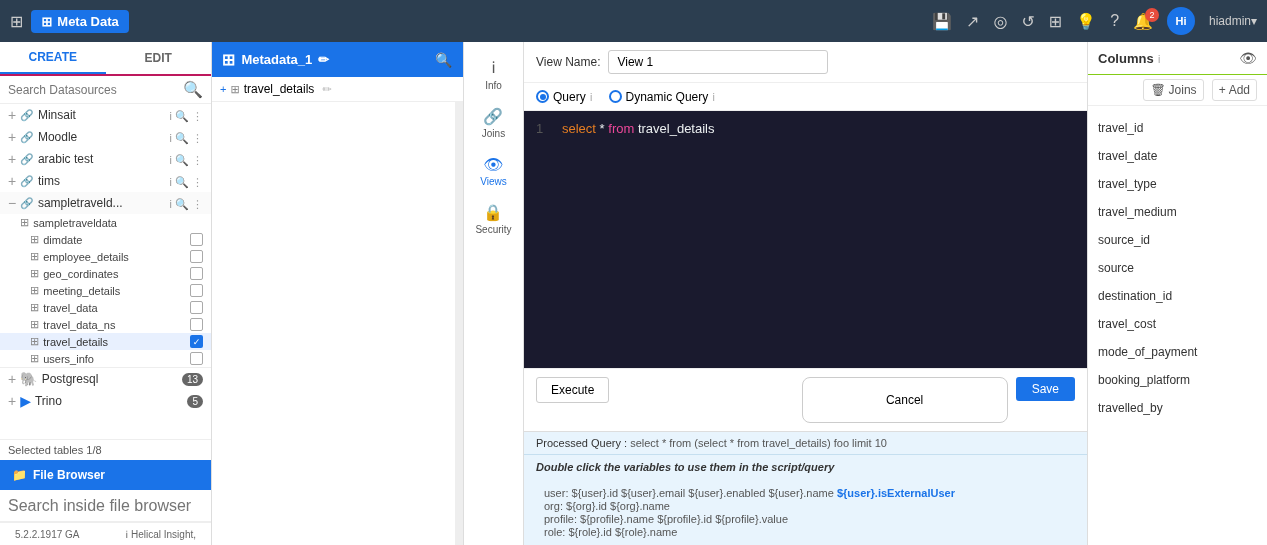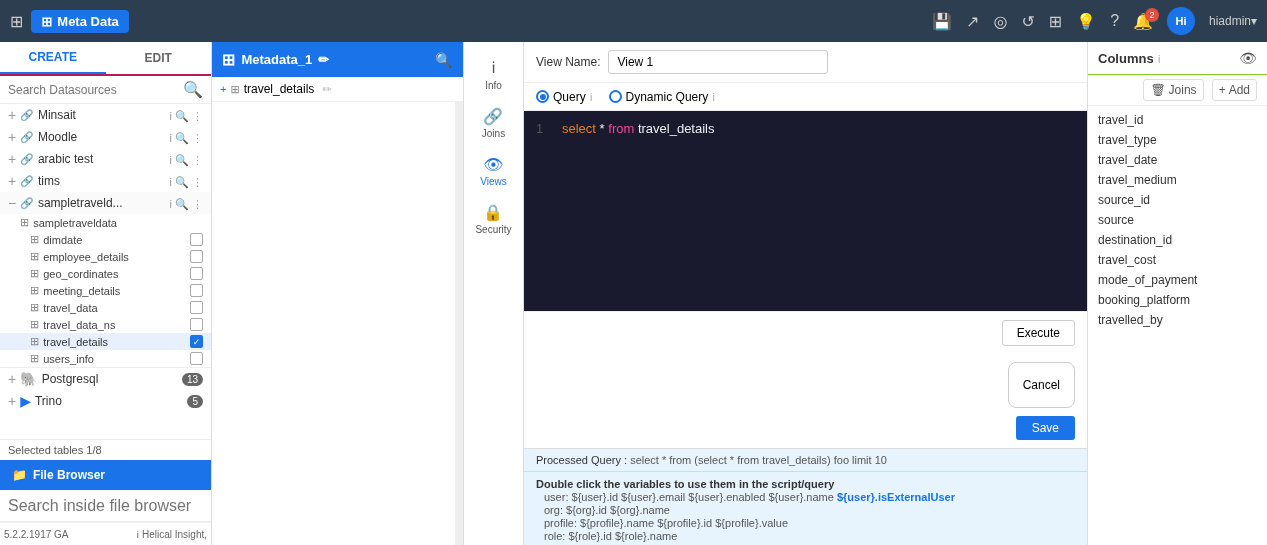--- a/index.html
+++ b/index.html
@@ -86,21 +86,21 @@
     .selected-tables-bar { padding: 4px 8px; font-size: 11px; color: #555; border-top: 1px solid #eee; }
 
     .file-browser-btn {
       background: #1a73e8; color: white; padding: 8px 12px; display: flex; align-items: center;
       gap: 6px; font-size: 12px; font-weight: bold; cursor: pointer;
     }
 
     .search-file-browser { display: flex; align-items: center; padding: 6px 8px; gap: 4px; border-bottom: 1px solid #eee; }
     .search-file-browser input { border: none; outline: none; font-size: 16px; flex: 1; color: #666; }
 
-    .version-bar { display: flex; align-items: center; justify-content: space-between; padding: 4px 4px; font-size: 10px; color: #666; border-top: 1px solid #eee; }
+    .version-bar { display: flex; align-items: center; justify-content: space-between; padding: 4px 15px; font-size: 10px; color: #666; border-top: 1px solid #eee; }
 
     
     .middle-panel { width: 252px; background: white; border-right: 1px solid #ddd; display: flex; flex-direction: column; }
     .middle-header { background: #1a73e8; color: white; display: flex; align-items: center; padding: 8px 10px; gap: 6px; font-size: 13px; font-weight: bold; }
     .middle-header-icons { display: flex; gap: 8px; margin-left: auto; color: white; font-size: 14px; cursor: pointer; }
     .middle-subheader { display: flex; align-items: center; padding: 5px 8px; gap: 4px; font-size: 12px; border-bottom: 1px solid #eee; }
 
     
     .icon-panel { width: 60px; background: white; border-right: 1px solid #ddd; display: flex; flex-direction: column; align-items: center; padding-top: 8px; gap: 4px; }
     .icon-panel-item { display: flex; flex-direction: column; align-items: center; padding: 6px 4px; cursor: pointer; font-size: 10px; color: #555; gap: 2px; border-radius: 4px; width: 52px; text-align: center; }
@@ -119,36 +119,36 @@
     .radio-circle.filled::after { content: ''; width: 6px; height: 6px; background: #1a73e8; border-radius: 50%; display: block; }
     .info-icon { color: #aaa; font-size: 11px; }
 
     .code-editor { flex: 1; background: #1a1a2e; color: #fff; padding: 10px 12px; font-family: monospace; font-size: 13px; min-height: 200px; overflow: auto; }
     .code-line { display: flex; gap: 10px; }
     .line-num { color: #555; min-width: 16px; }
     .kw-select { color: #e67e22; }
     .kw-from { color: #ec4899; }
     .kw-table { color: #ecf0f1; }
 
-    .action-bar { display: flex; align-items: flex-end; padding: 8px 12px; gap: 8px; background: white; border-top: 1px solid #eee; flex-direction: column; }
+    .action-bar { display: flex; align-items: flex-start; padding: 8px 12px; gap: 8px; background: white; border-top: 1px solid #eee; }
     .btn-execute { background: white; border: 1px solid #ccc; padding: 5px 14px; font-size: 12px; border-radius: 3px; cursor: pointer; }
     .btn-cancel { background: white; border: 1px solid #ccc; padding: 15px 14px; font-size: 12px; border-radius: 8px; cursor: pointer; flex: 1; margin-left: auto; }
     .btn-save { background: #1a73e8; color: white; border: none; padding: 5px 16px; font-size: 12px; border-radius: 3px; cursor: pointer; }
 
     .processed-query { background: #e8f4fd; padding: 5px 12px; font-size: 11px; color: #333; border-top: 1px solid #ddd; }
     .variables-hint { background: #e8f4fd; padding: 6px 12px; font-size: 11px; color: #333; border-top: 1px solid #c5dff0; }
-    .variables-hint .hint-title { font-weight: bold; margin-bottom: 1px; }
+    .variables-hint .hint-title { font-weight: bold; margin-bottom: 14px; font-style: italic; }
     .var-line { margin: 1px 0; color: #555; padding-left: 8px; }
     .var-highlight { color: #1a73e8; font-weight: bold; }
 
     
     .columns-panel { width: 180px; background: white; border-left: 1px solid #ddd; display: flex; flex-direction: column; overflow: hidden; }
     .col-action-btn { display: flex; align-items: center; gap: 3px; font-size: 12px; color: #555; cursor: pointer; padding: 3px 6px; border: 1px solid #ddd; border-radius: 3px; background: white; }
     .col-list { flex: 1; overflow-y: auto; padding: 4px 0; }
-    .col-item { padding: 3px 10px; font-size: 12px; color: #333; cursor: default; }
+    .col-item { padding: 3px 10px; font-size: 12px; color: #333; cursor: default; margin-top: 8px; }
     .eye-icon-right { font-size: 14px; color: #555; cursor: pointer; }
   </style>
 </head>
 <body>
 
 <div class="topbar">
   <div class="topbar-left">
     <span class="topbar-icon">⊞</span>
     <div class="topbar-brand">
       <span>⊞</span>
@@ -405,22 +405,22 @@
         <span>🗑</span>
         <span>Joins</span>
       </button>
       <button class="col-action-btn">
         <span>+</span>
         <span>Add</span>
       </button>
     </div>
     <div class="col-list">
       <div class="col-item">travel_id</div>
+      <div class="col-item">travel_date</div>
       <div class="col-item">travel_type</div>
-      <div class="col-item">travel_date</div>
       <div class="col-item">travel_medium</div>
       <div class="col-item">source_id</div>
       <div class="col-item">source</div>
       <div class="col-item">destination_id</div>
       <div class="col-item">travel_cost</div>
       <div class="col-item">mode_of_payment</div>
       <div class="col-item">booking_platform</div>
       <div class="col-item">travelled_by</div>
     </div>
   </div>

